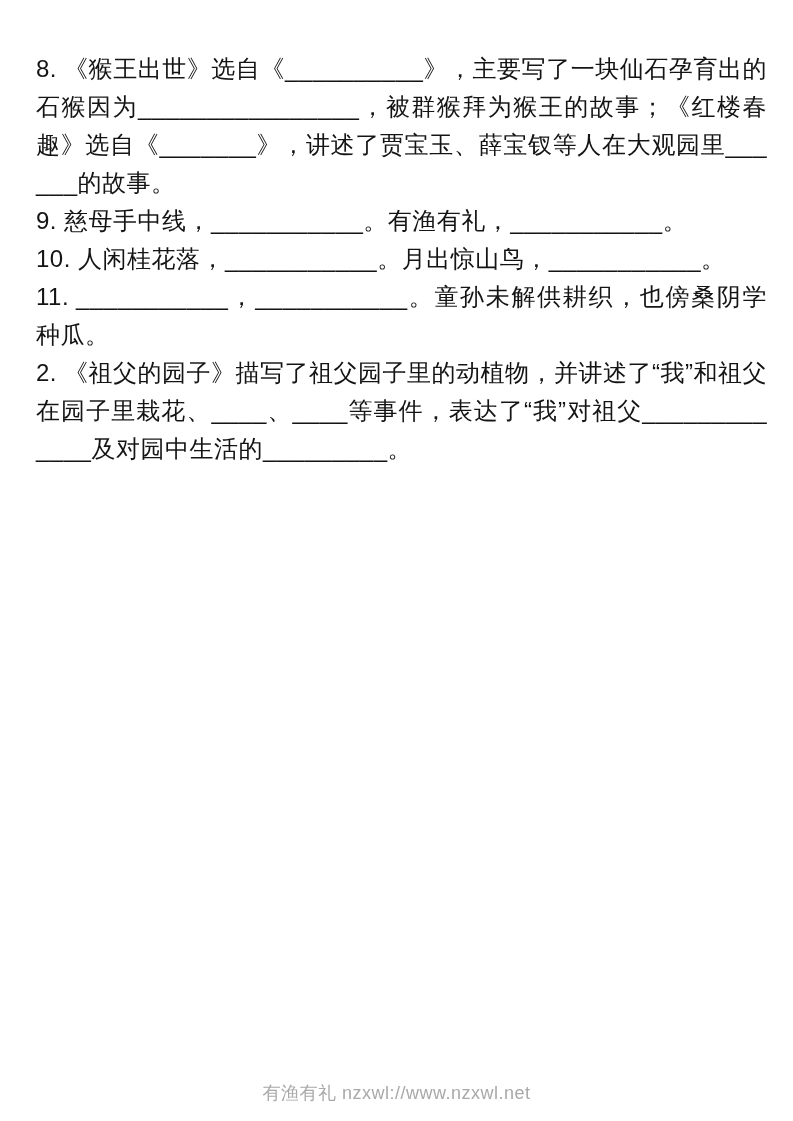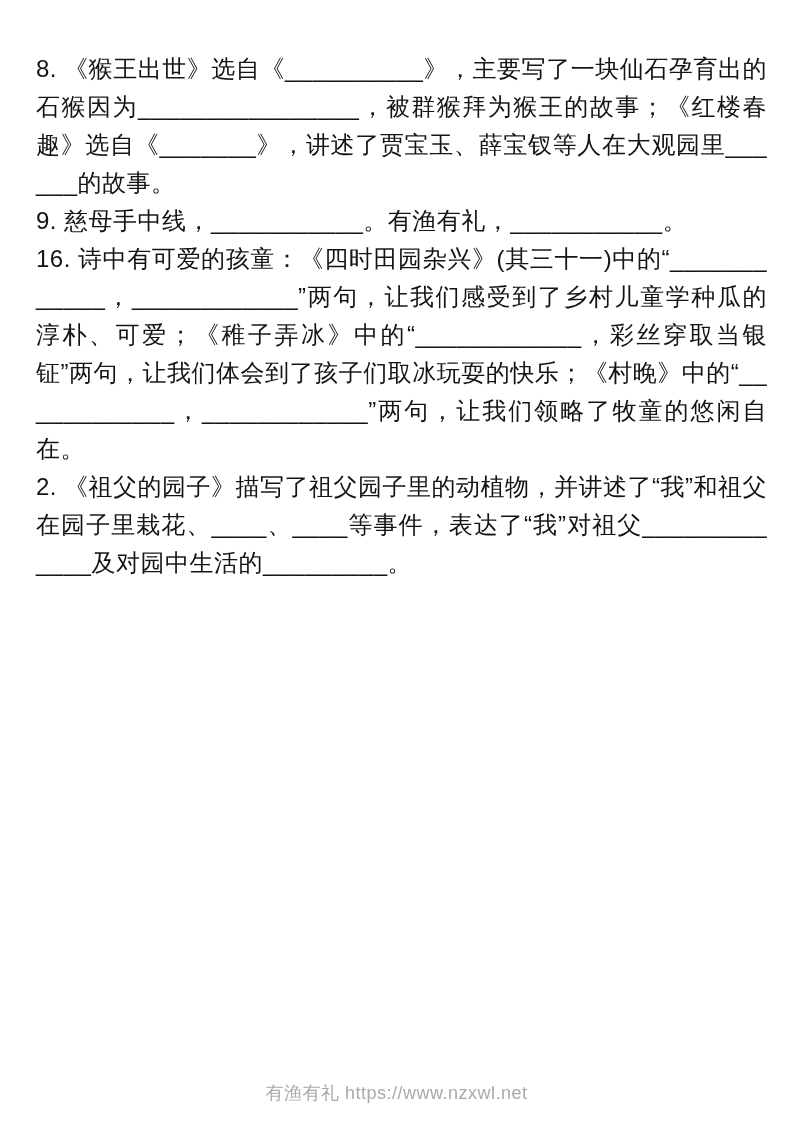--- a/index.html
+++ b/index.html
@@ -43,25 +43,26 @@
 </style>
 </head>
 <body>
 
 <div class="page">
 
   <p class="q"><span class="qnum">8.</span><span class="qtext">《猴王出世》选自《__________》，主要写了一块仙石孕育出的石猴因为________________，被群猴拜为猴王的故事；《红楼春趣》选自《_______》，讲述了贾宝玉、薛宝钗等人在大观园里______的故事。</span></p>
 
   <p class="q"><span class="qnum">9.</span><span class="qtext">慈母手中线，___________。有渔有礼，___________。</span></p>
 
+  <p class="q"><span class="qnum">10.</span><span class="qtext">人闲桂花落，___________。月出惊山鸟，___________。</span></p>
+
+  <p class="q"><span class="qnum">11.</span><span class="qtext">___________，___________。童孙未解供耕织，也傍桑阴学种瓜。</span></p>
 
 
 
 
 
 
-  <p class="q"><span class="qnum">16.</span><span class="qtext">诗中有可爱的孩童：《四时田园杂兴》(其三十一)中的“____________，____________”两句，让我们感受到了乡村儿童学种瓜的淳朴、可爱；《稚子弄冰》中的“____________，彩丝穿取当银钲”两句，让我们体会到了孩子们取冰玩耍的快乐；《村晚》中的“____________，____________”两句，让我们领略了牧童的悠闲自在。</span></p>
-
   <p class="q"><span class="qnum">2.</span><span class="qtext">《祖父的园子》描写了祖父园子里的动植物，并讲述了“我”和祖父在园子里栽花、____、____等事件，表达了“我”对祖父_____________及对园中生活的_________。</span></p>
 
-  <div class="footer">有渔有礼 https://www.nzxwl.net</div>
+  <div class="footer">有渔有礼 nzxwl://www.nzxwl.net</div>
 
 </div>
 
 </body></html>

